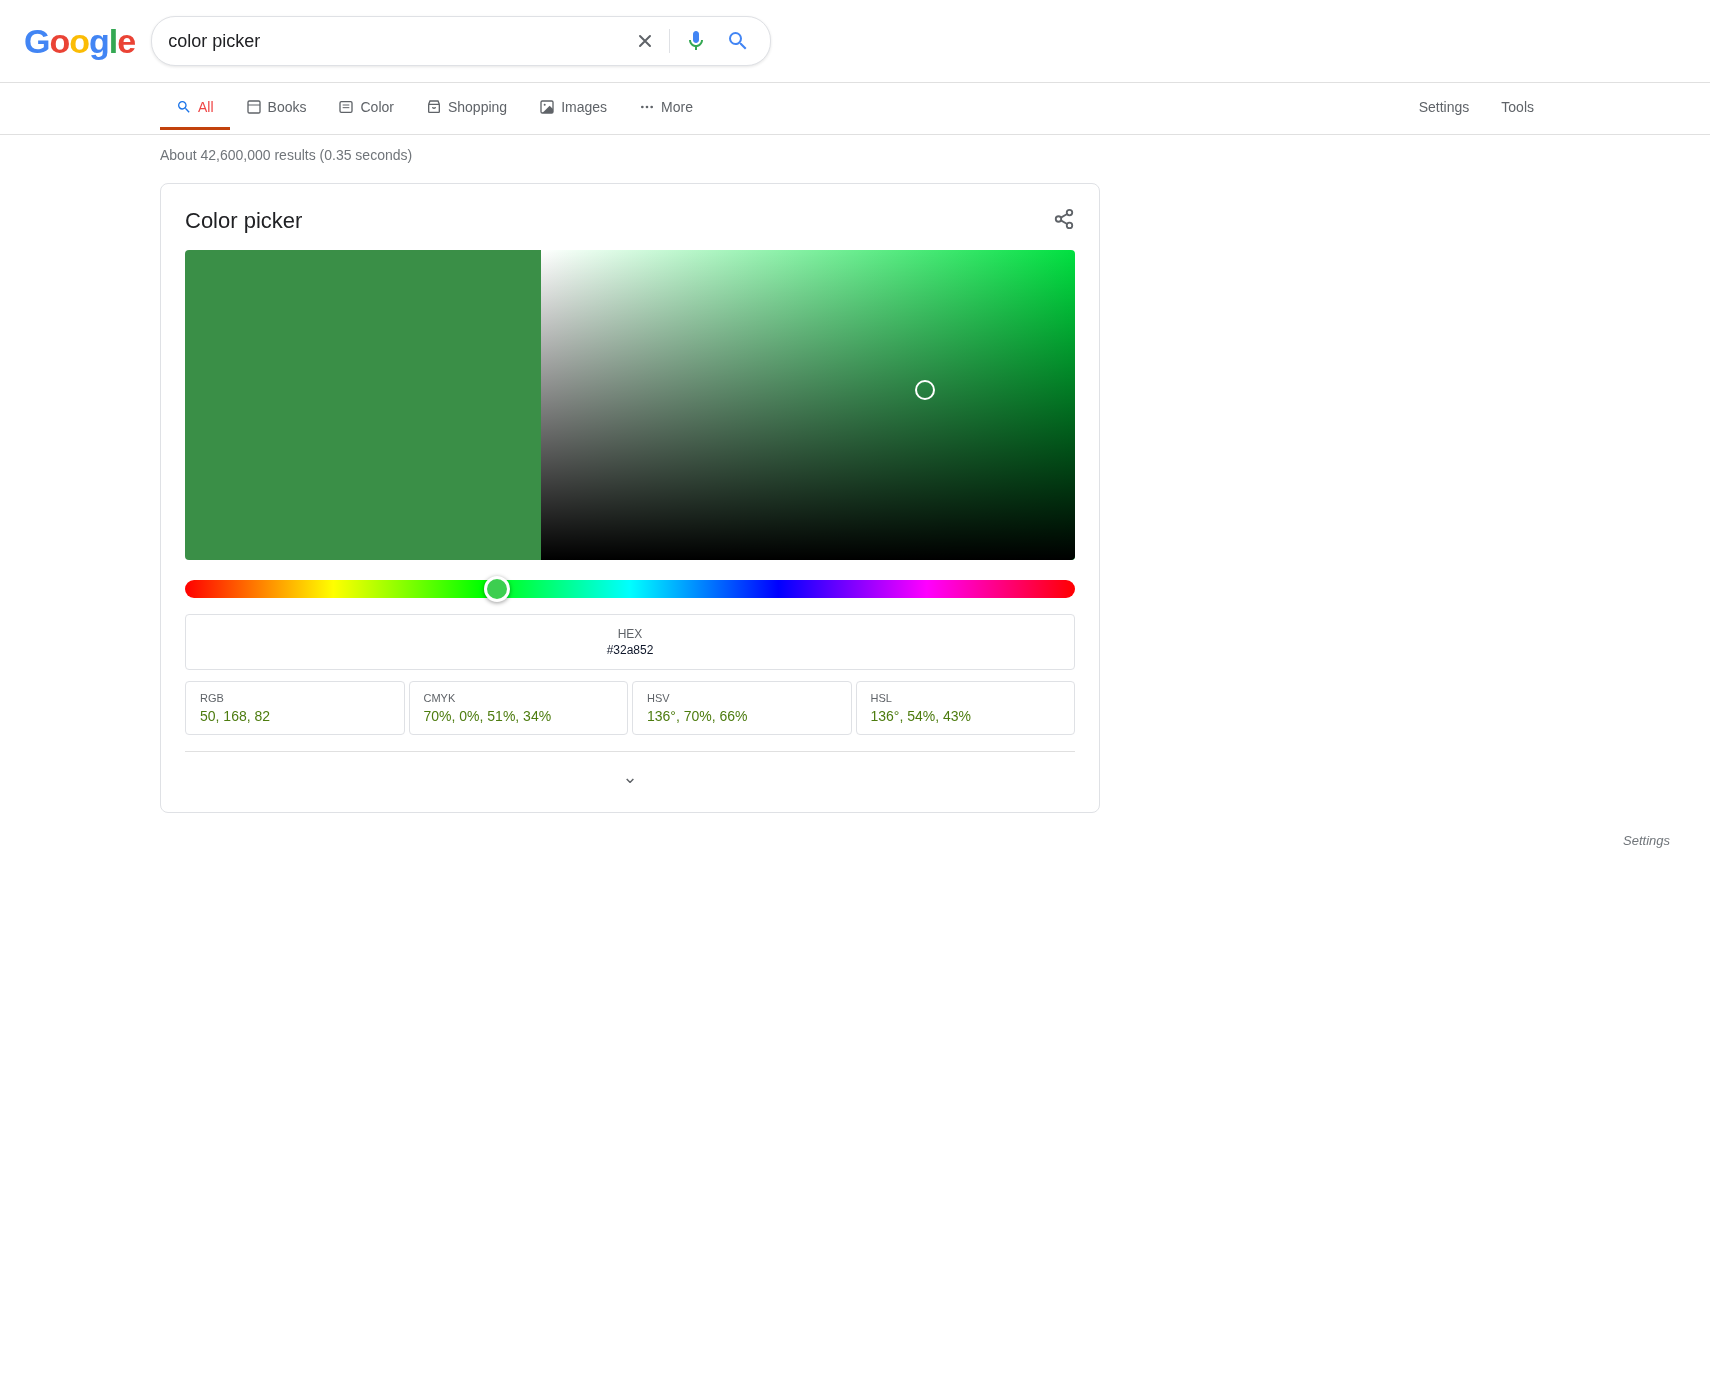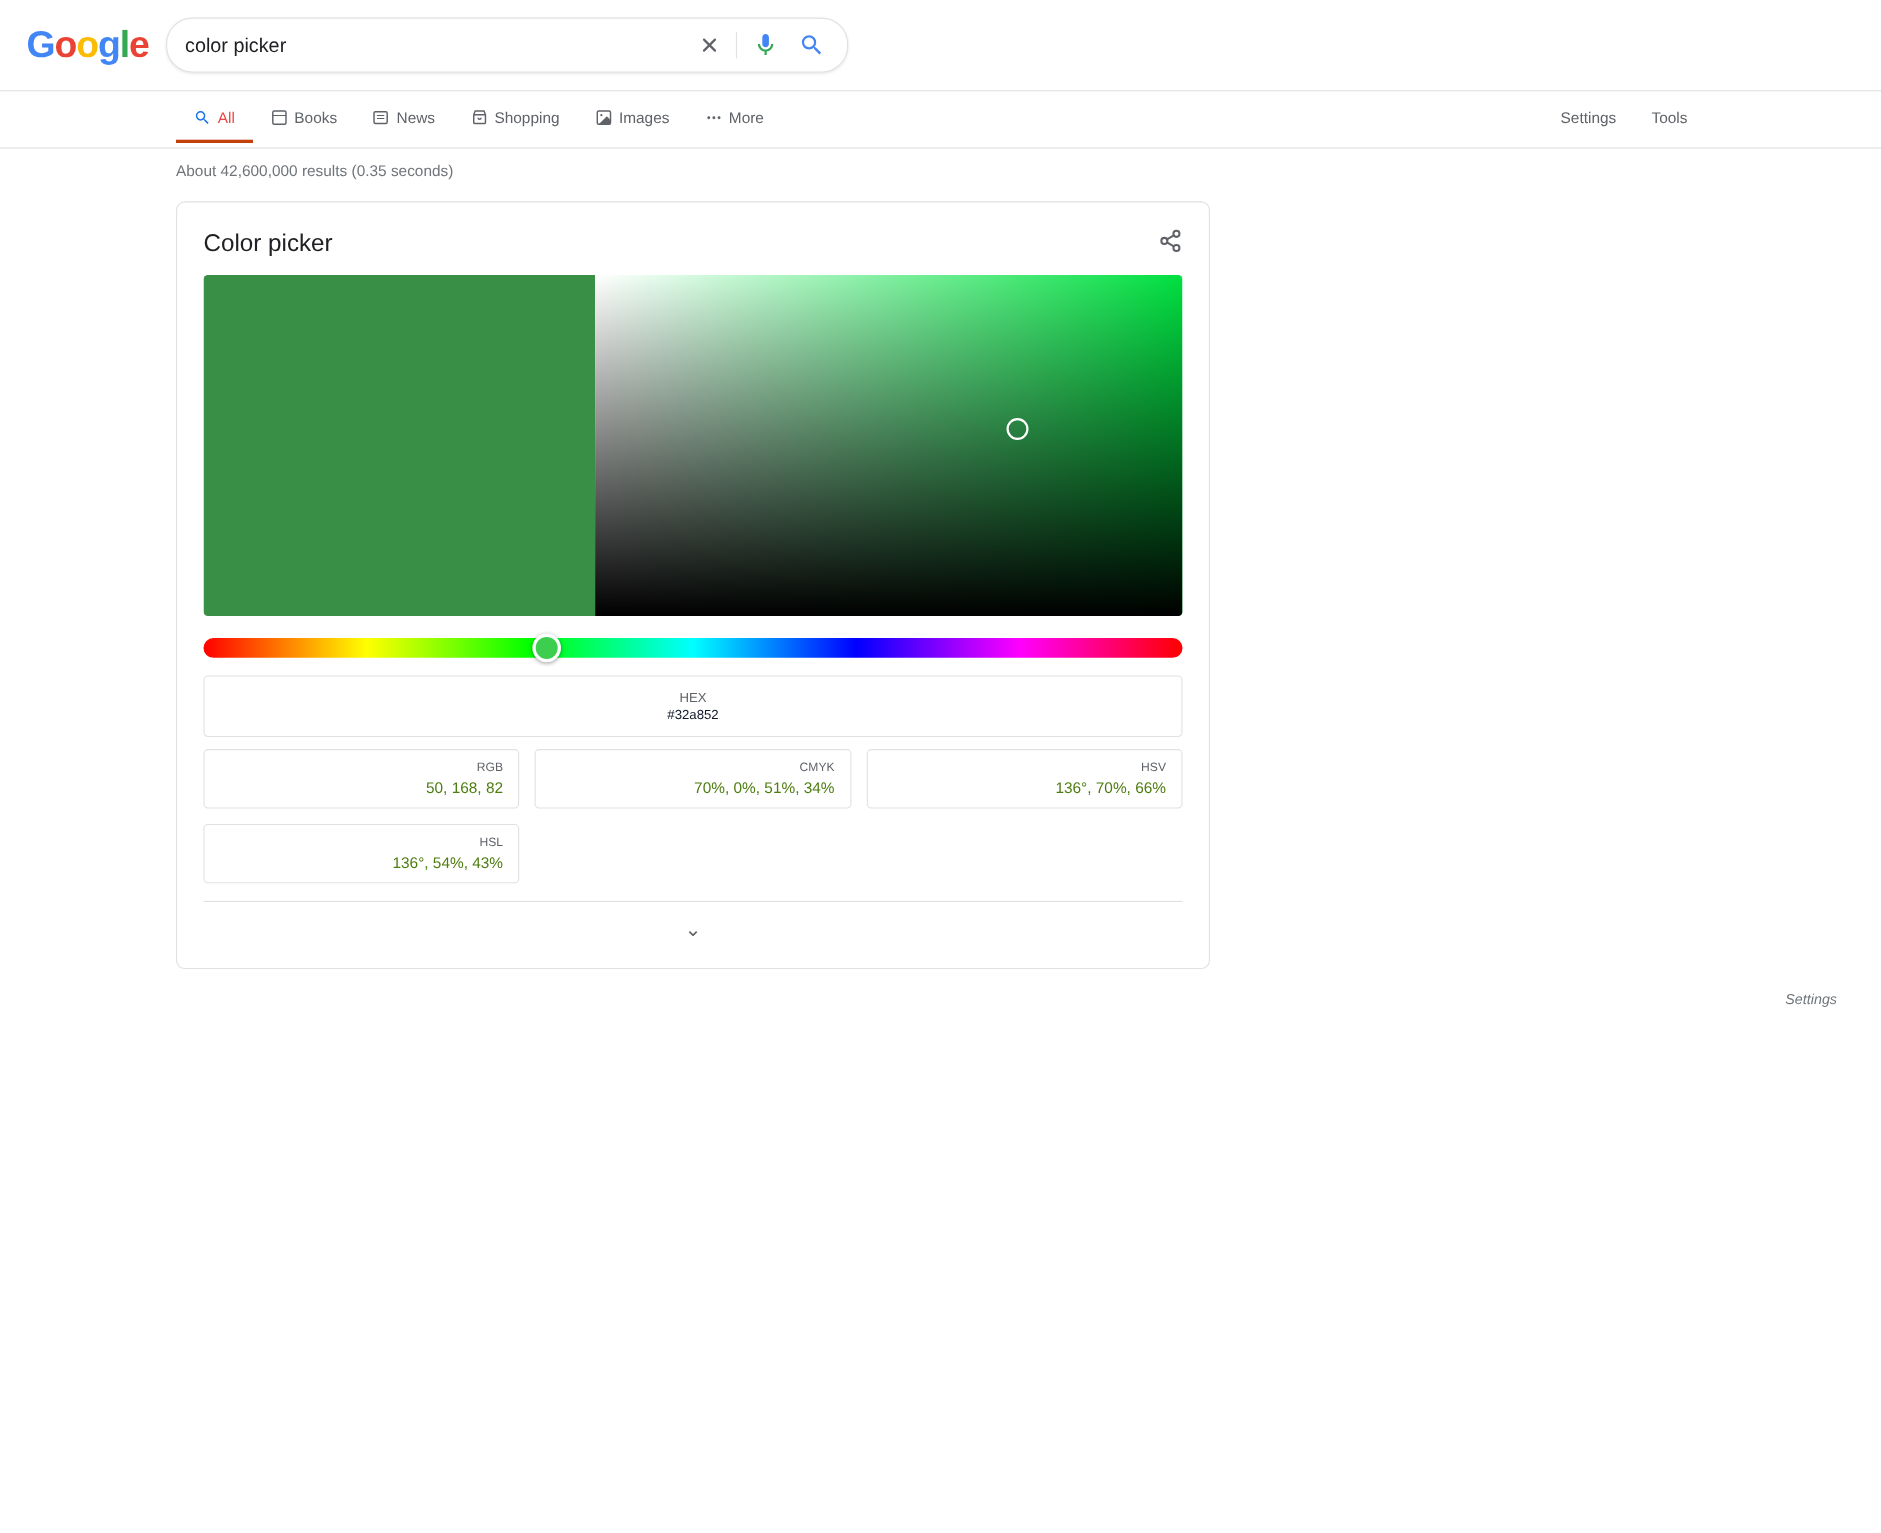--- a/index.html
+++ b/index.html
@@ -240,24 +240,23 @@
       margin-bottom: 2px;
     }
 
     .hex-value {
       font-size: 12px;
       color: #0f172a;
     }
 
     .color-values-grid {
       display: grid;
-      grid-template-columns: repeat(3, 1fr);
-      gap: 14px;
+      grid-template-columns: repeat(4, 1fr);
+      gap: 4px;
       margin-bottom: 16px;
-      text-align: right;
     }
 
     .color-value-box {
       border: 1px solid #dfe1e5;
       border-radius: 4px;
       padding: 10px 14px;
     }
 
     .cv-label {
       font-size: 11px;
@@ -345,21 +344,21 @@
       <line x1="3" y1="9" x2="21" y2="9" stroke="#5f6368" stroke-width="1.5"></line>
     </svg>
     <span>Books</span>
   </div>
   <div class="nav-item">
     <svg width="16" height="16" viewBox="0 0 24 24">
       <rect x="3" y="4" width="18" height="16" rx="2" fill="none" stroke="#5f6368" stroke-width="2"></rect>
       <line x1="7" y1="9" x2="17" y2="9" stroke="#5f6368" stroke-width="1.5"></line>
       <line x1="7" y1="13" x2="17" y2="13" stroke="#5f6368" stroke-width="1.5"></line>
     </svg>
-    <span>News</span>
+    <span>Color</span>
   </div>
   <div class="nav-item">
     <svg width="16" height="16" viewBox="0 0 24 24">
       <path fill="none" stroke="#5f6368" stroke-width="2" d="M20 8l-2-5H6L4 8m16 0H4m16 0v11a1 1 0 01-1 1H5a1 1 0 01-1-1V8"></path>
       <path fill="none" stroke="#5f6368" stroke-width="2" d="M10 12a2 2 0 004 0"></path>
     </svg>
     <span>Shopping</span>
   </div>
   <div class="nav-item">
     <svg width="16" height="16" viewBox="0 0 24 24">

